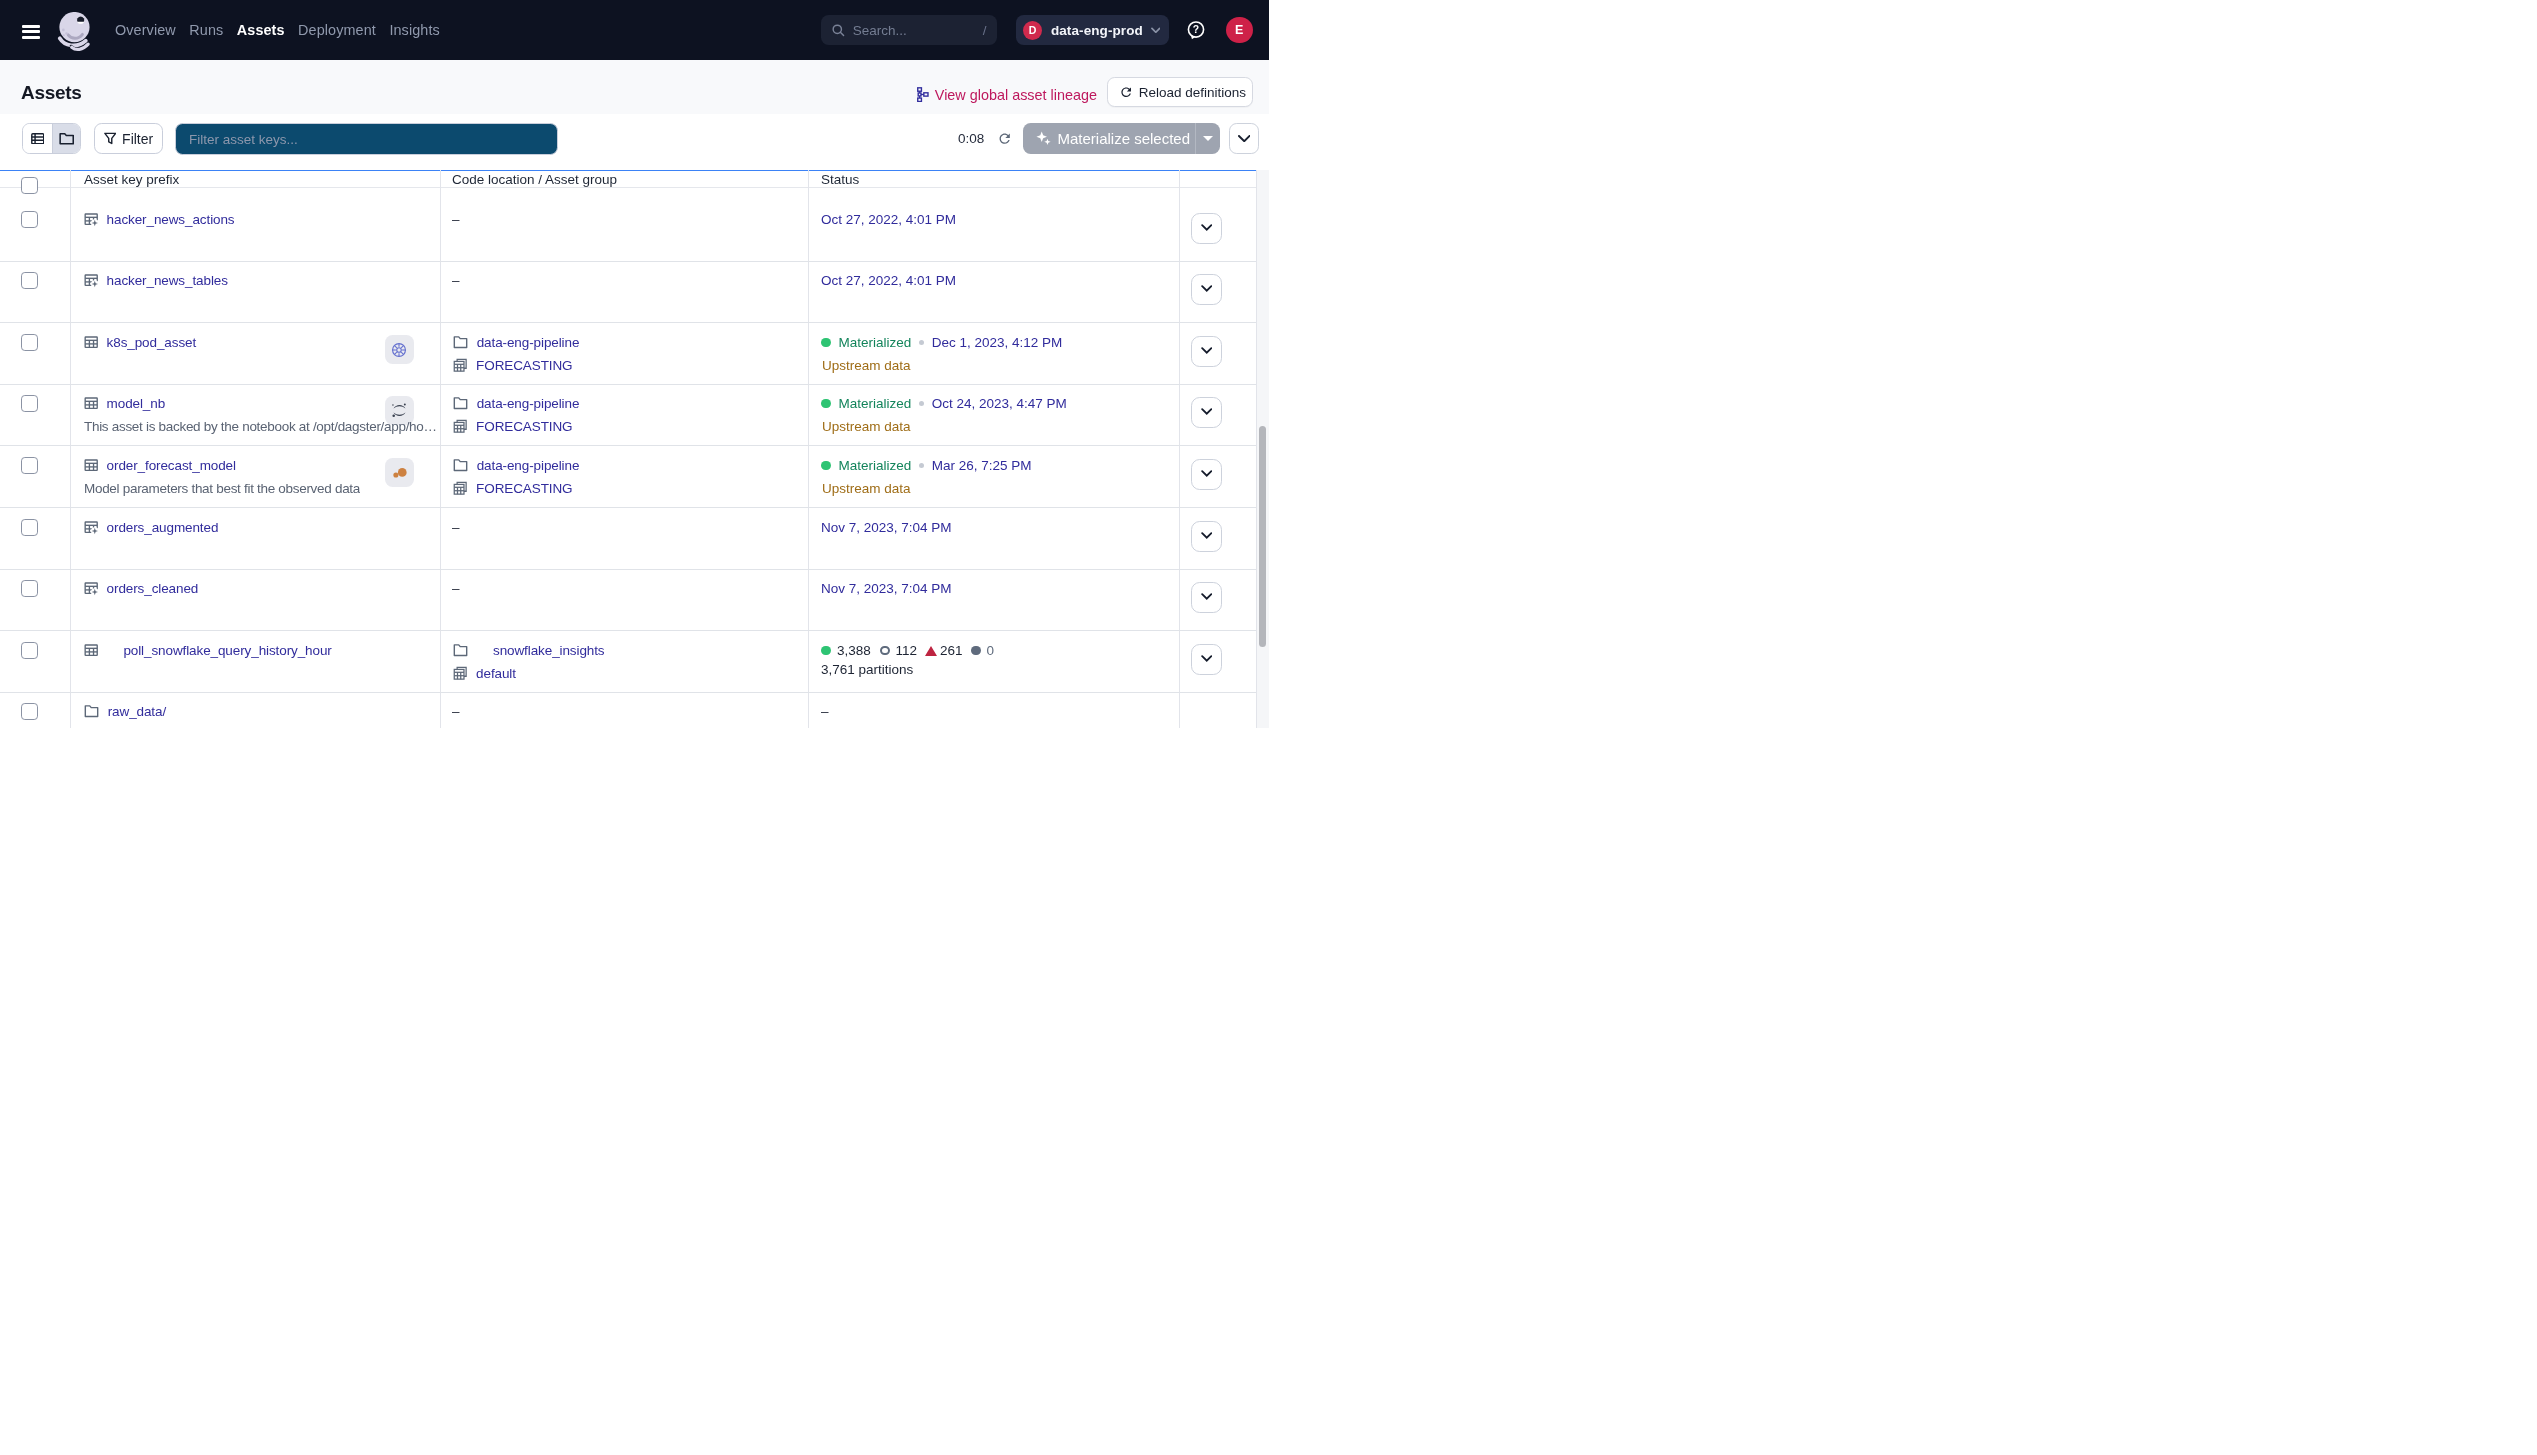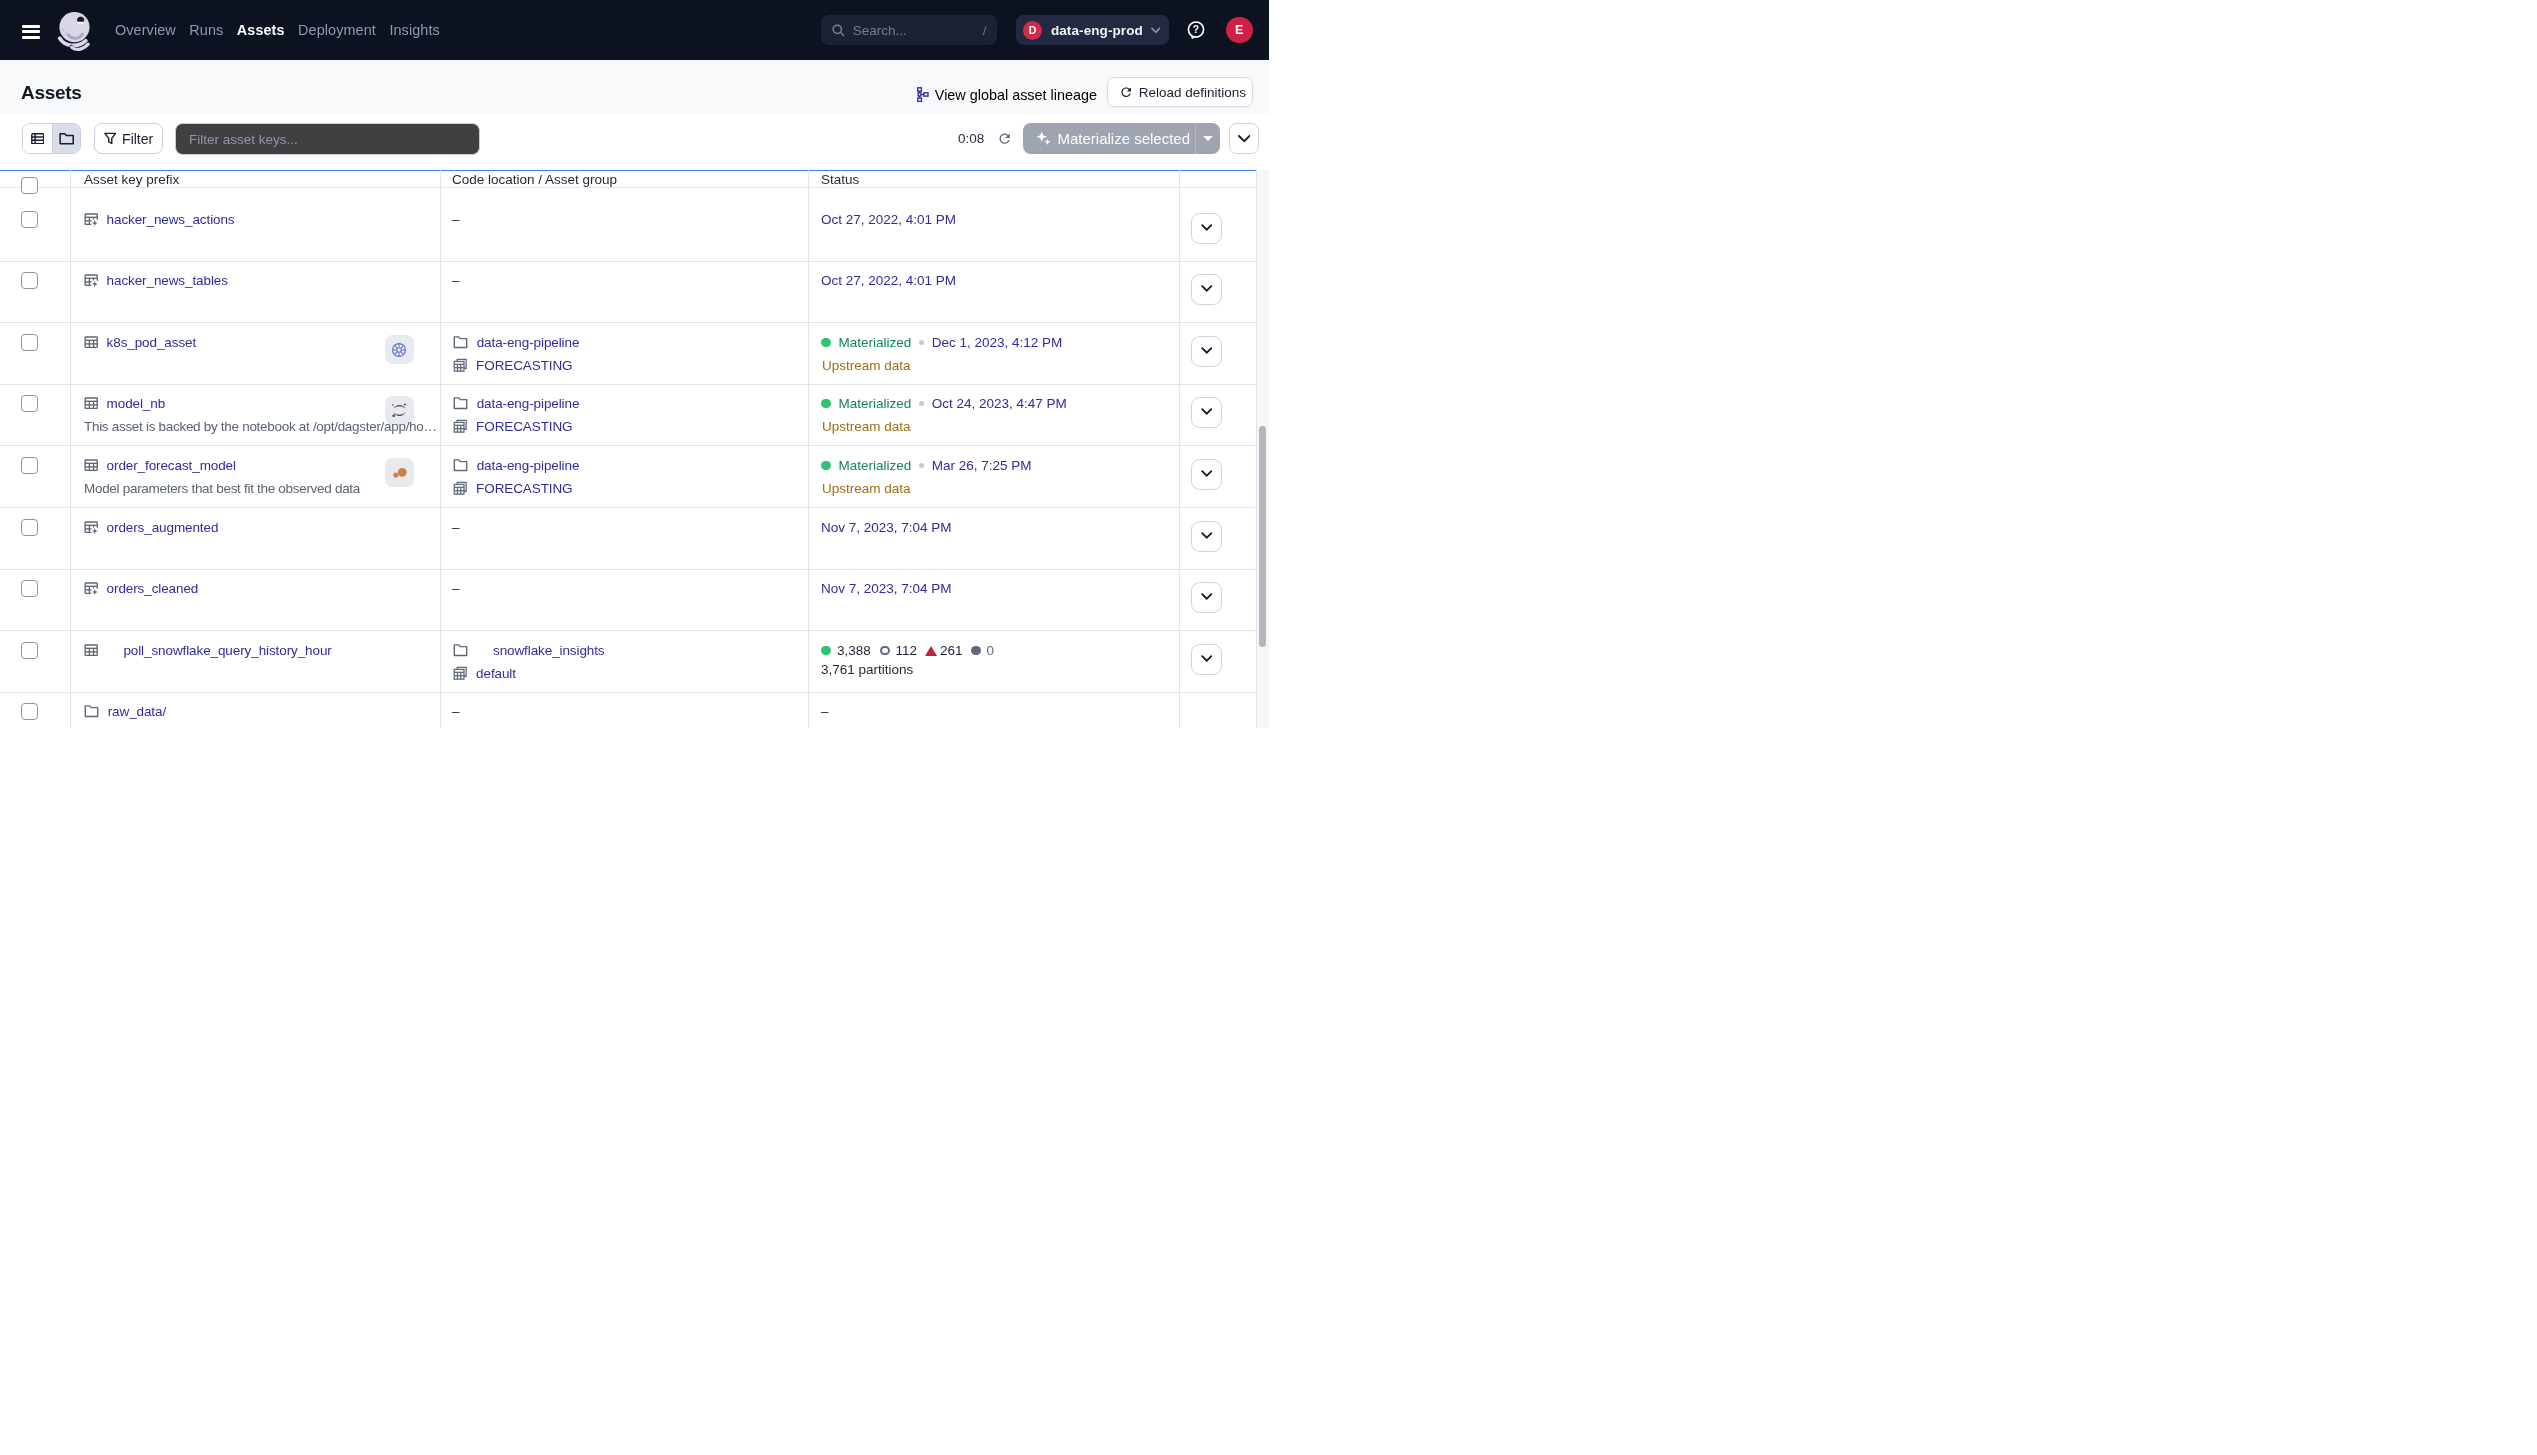--- a/index.html
+++ b/index.html
@@ -18,32 +18,32 @@
 .search .ph { color:#747d92; font-size:13.5px; margin-left:7.7px; }
 .search .slash { position:absolute; right:10.6px; color:#69718a; font-size:13.5px; }
 .wspill { position:absolute; left:1016px; top:15px; width:153px; height:30px; background:#222940; border-radius:7.7px; display:flex; align-items:center; }
 .dcircle { width:19px; height:19px; border-radius:50%; background:#d02a4d; color:#fff; font-size:10.6px; font-weight:700; display:flex; align-items:center; justify-content:center; margin-left:7.2px; }
 .wspill .lbl { color:#f2f4f9; font-size:13.5px; font-weight:700; margin-left:8.7px; letter-spacing:0.1px;}
 .avatar { position:absolute; left:1226px; top:16.7px; width:26.5px; height:26.5px; border-radius:50%; background:#ce2148; color:#fff; font-size:12.5px; font-weight:700; display:flex; align-items:center; justify-content:center; }
 
 
 .pagehead { position:absolute; left:0; top:60px; width:1269px; height:61px; background:#f8f9fb; border-bottom:1px solid #e2e5ea; }
 .pagehead h1 { position:absolute; left:21px; top:calc(50% + 3.4px); transform:translateY(-50%); font-size:19px; font-weight:700; color:#141823; letter-spacing:-0.3px; }
-.lineagelink { position:absolute; left:917px; top:4.8px; height:100%; display:flex; align-items:center; gap:5.8px; color:#000000; font-size:14.4px; }
+.lineagelink { position:absolute; left:917px; top:4.8px; height:100%; display:flex; align-items:center; gap:5.8px; color:#be185d; font-size:14.4px; }
 .reloadbtn { position:absolute; left:1107px; top:17px; width:146px; height:30px; background:#fff; border:1px solid #d6d9e1; border-radius:7.7px; display:flex; align-items:center; color:#1a2130; font-size:13.5px; box-shadow:0 1px 1px rgba(0,0,0,.03); }
 .reloadbtn span { margin-left:5.8px; }
 .reloadbtn svg { margin-left:10.6px; }
 
 
 .toolbar { position:absolute; left:0; top:114px; width:1269px; height:49px; background:#fff; }
 .seg { position:absolute; left:22px; top:9px; width:59px; height:31px; border:1px solid #c9cedb; border-radius:7.7px; overflow:hidden; display:flex; }
 .seg .half { width:50%; height:100%; display:flex; align-items:center; justify-content:center; background:#fff; }
 .seg .half.sel { background:#d9dde8; border-left:1px solid #c9cedb; }
 .filterbtn { position:absolute; left:94px; top:9px; width:69px; height:31px; border:1px solid #c9cedb; border-radius:7.7px; background:#fff; display:flex; align-items:center; justify-content:center; gap:5.8px; font-size:14px; color:#1b2230; }
-.assetinput { position:absolute; left:175px; top:9px; width:305px; height:32px; border:1px solid #c9cedb; border-radius:7.7px; background:#404040; display:flex; align-items:center; }
+.assetinput { position:absolute; left:175px; top:9px; width:383px; height:32px; border:1px solid #c9cedb; border-radius:7.7px; background:#0c4a6e; display:flex; align-items:center; }
 .assetinput span { color:#8d97ac; font-size:13.5px; margin-left:13px; }
 .timer { position:absolute; left:958px; top:0; height:49px; display:flex; align-items:center; font-size:13.5px; color:#262d3d; }
 .refr { position:absolute; left:997px; top:17px; }
 .matbtn { position:absolute; left:1023px; top:9px; width:197px; height:31px; background:#9ea4b0; border-radius:7.7px; color:#fff; font-size:15px; display:flex; align-items:center; }
 .matbtn .txt { margin-left:6.7px; }
 .matbtn .divline { position:absolute; right:24px; top:0; width:1px; height:100%; background:#b3b8c2; }
 .matbtn .caret { position:absolute; right:7.2px; top:13px; width:0; height:0; border-left:5px solid transparent; border-right:5px solid transparent; border-top:5.6px solid #fff; }
 .topchev { position:absolute; left:1229px; top:9px; width:30px; height:31px; border:1px solid #cdd2dc; border-radius:7.7px; background:#fff; display:flex; align-items:center; justify-content:center; }
 
 

